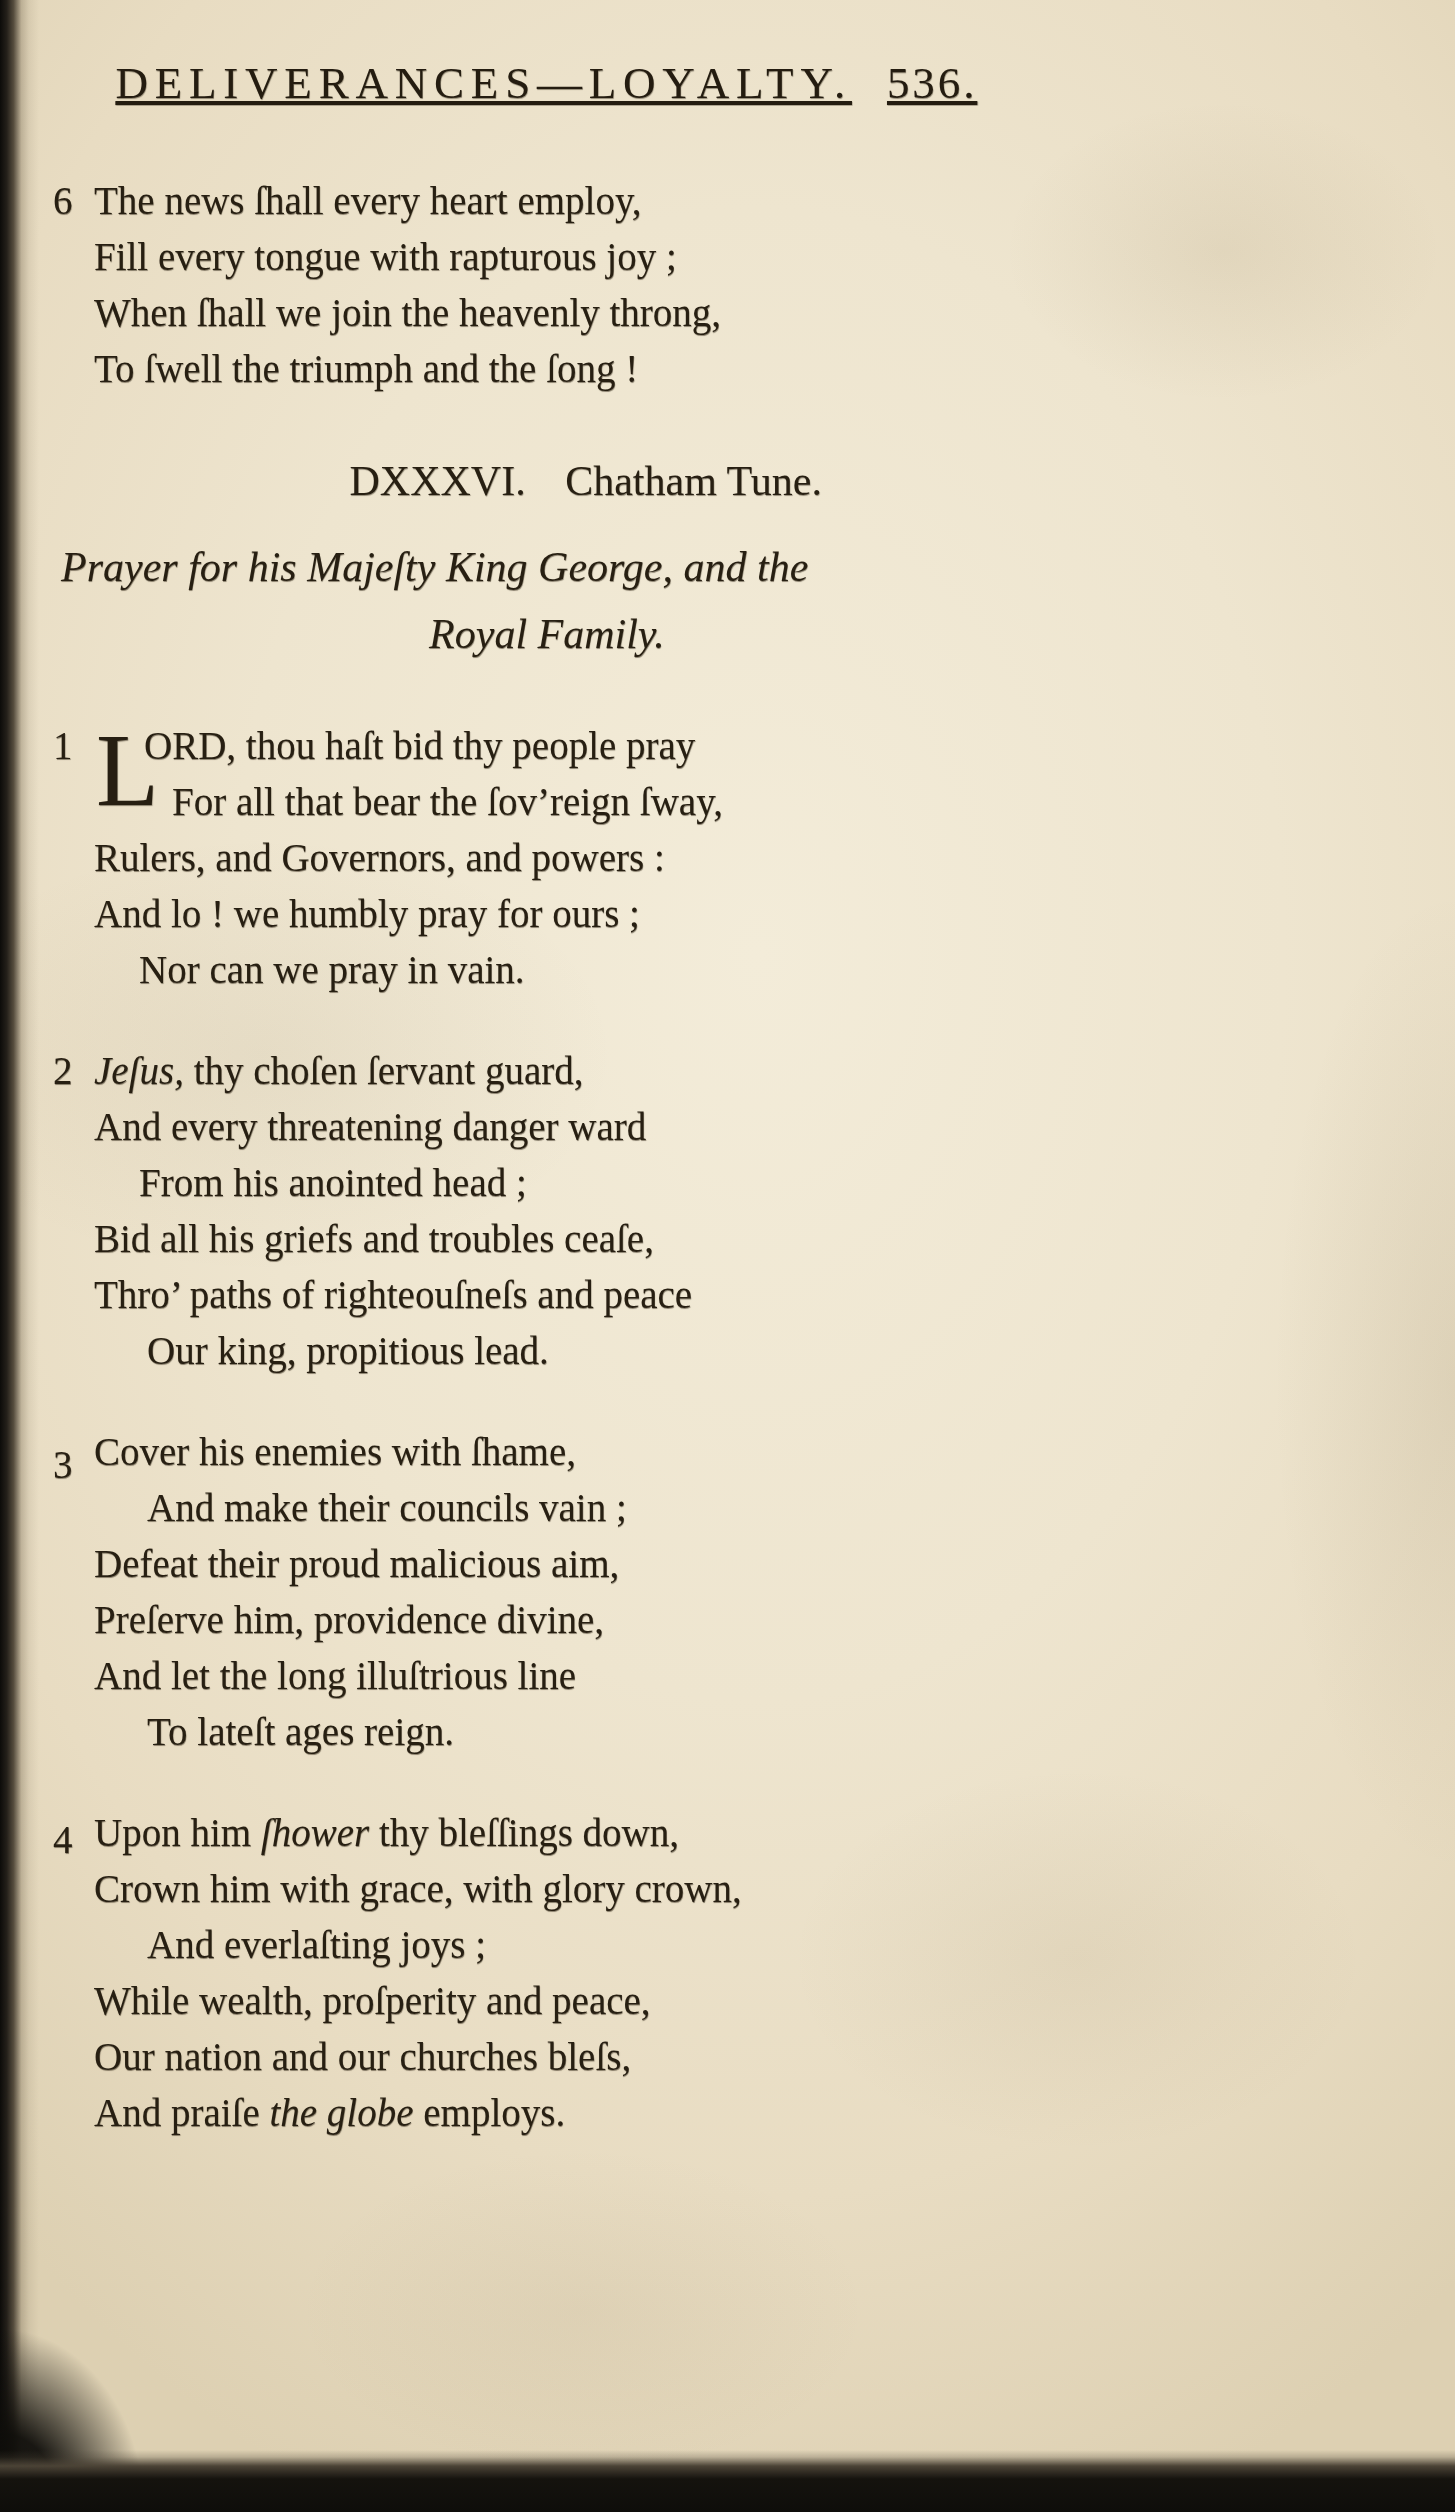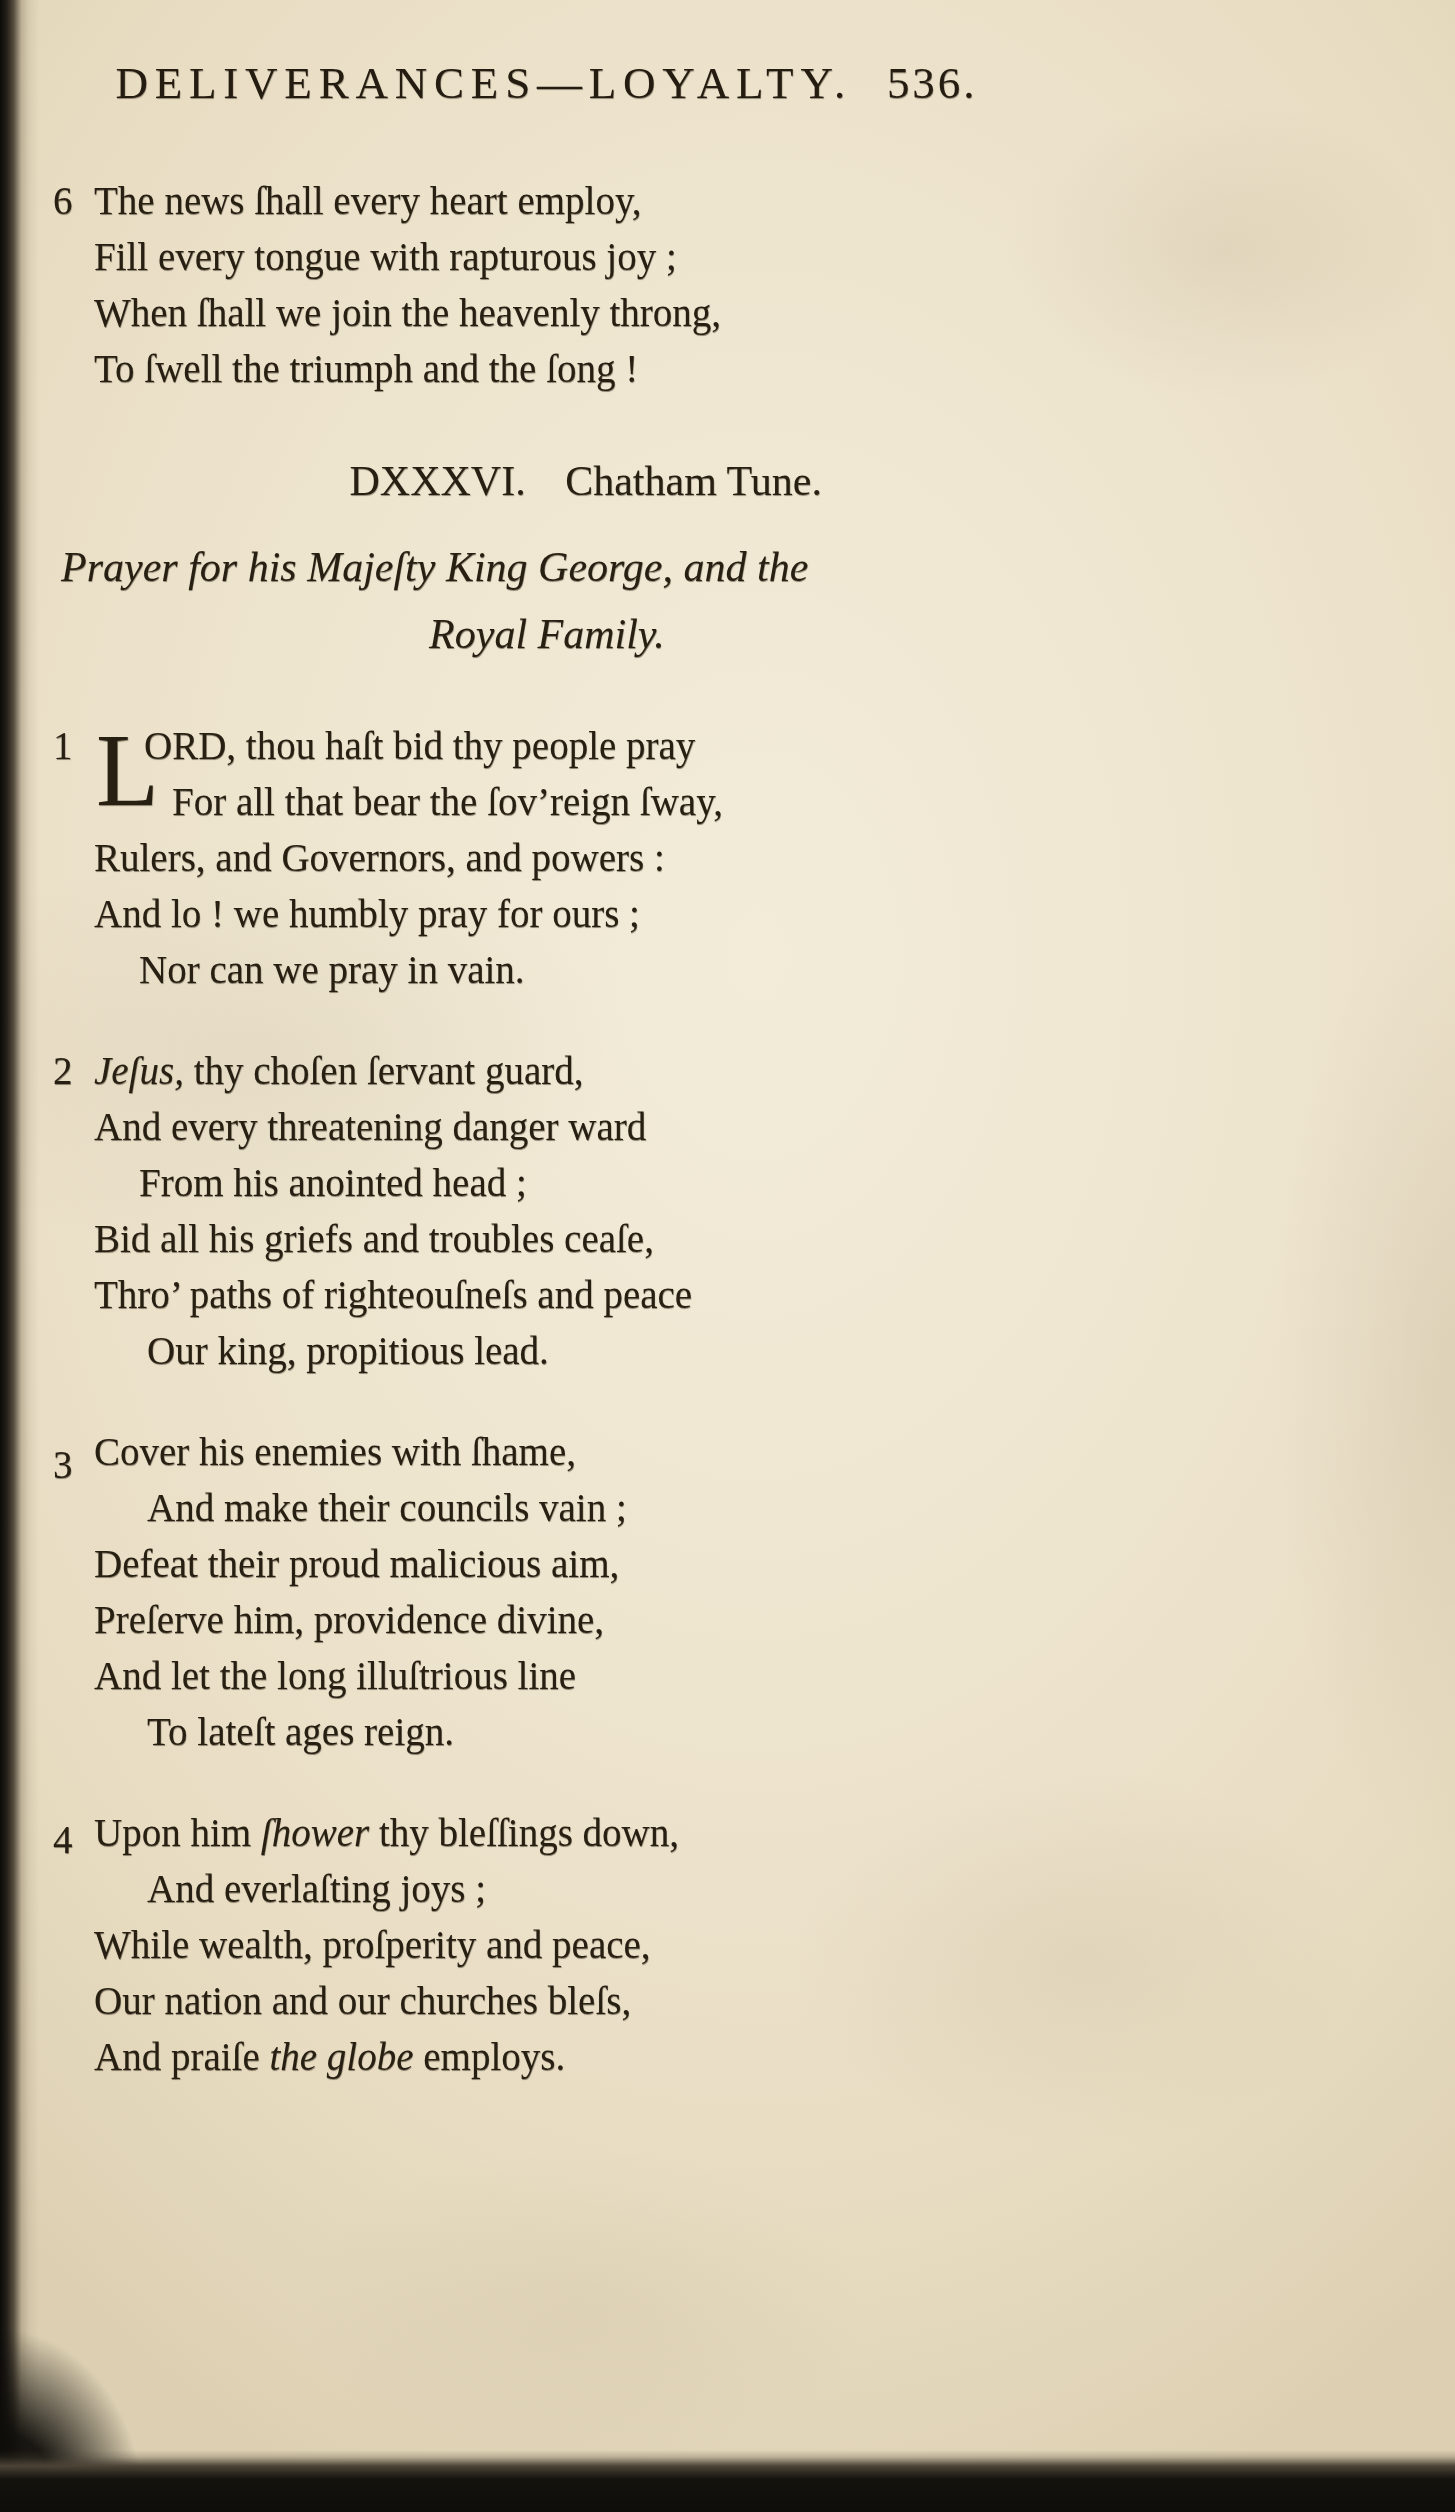--- a/index.html
+++ b/index.html
@@ -46,20 +46,21 @@
 
   .content { position: relative; z-index: 2; padding: 45px 68px 0 94px; }
 
   
   .running-head {
     display: flex; align-items: flex-start; gap: 35px;
     padding-left: 21.4px; margin-top: 11.7px;
     font-size: 45px; letter-spacing: 6.8px;
     color: #241c10;
     text-shadow: 0.5px 0.7px 0.8px rgba(40,30,15,.45);
+    text-decoration: underline;
   }
   .running-head .pagenum { letter-spacing: 2.9px; }
 
   
   .line {
     font-size: 39px; line-height: 56px;
     white-space: pre;
     text-shadow: 0.4px 0.6px 0.7px rgba(43,33,18,.5);
   }
   .it { font-style: italic; }
@@ -159,20 +160,21 @@
       <div class="line ind">And make their councils vain ;</div>
       <div class="line">Defeat their proud malicious aim,</div>
       <div class="line">Preſerve him, providence divine,</div>
       <div class="line">And let the long illuſtrious line</div>
       <div class="line ind">To lateſt ages reign.</div>
     </section>
 
     <section class="stanza">
       <span class="snum snum-mid">4</span>
       <div class="line"><span>Upon him </span><span class="it">ſhower</span><span> thy bleſſings down,</span></div>
+      <div class="line">Crown him with grace, with glory crown,</div>
       <div class="line ind">And everlaſting joys ;</div>
       <div class="line">While wealth, proſperity and peace,</div>
       <div class="line">Our nation and our churches bleſs,</div>
       <div class="line"><span>And praiſe </span><span class="it">the globe</span><span> employs.</span></div>
     </section>
 
   </div>
 
   <div class="bottom-corner"></div>
   <div class="bottom-edge"></div>

